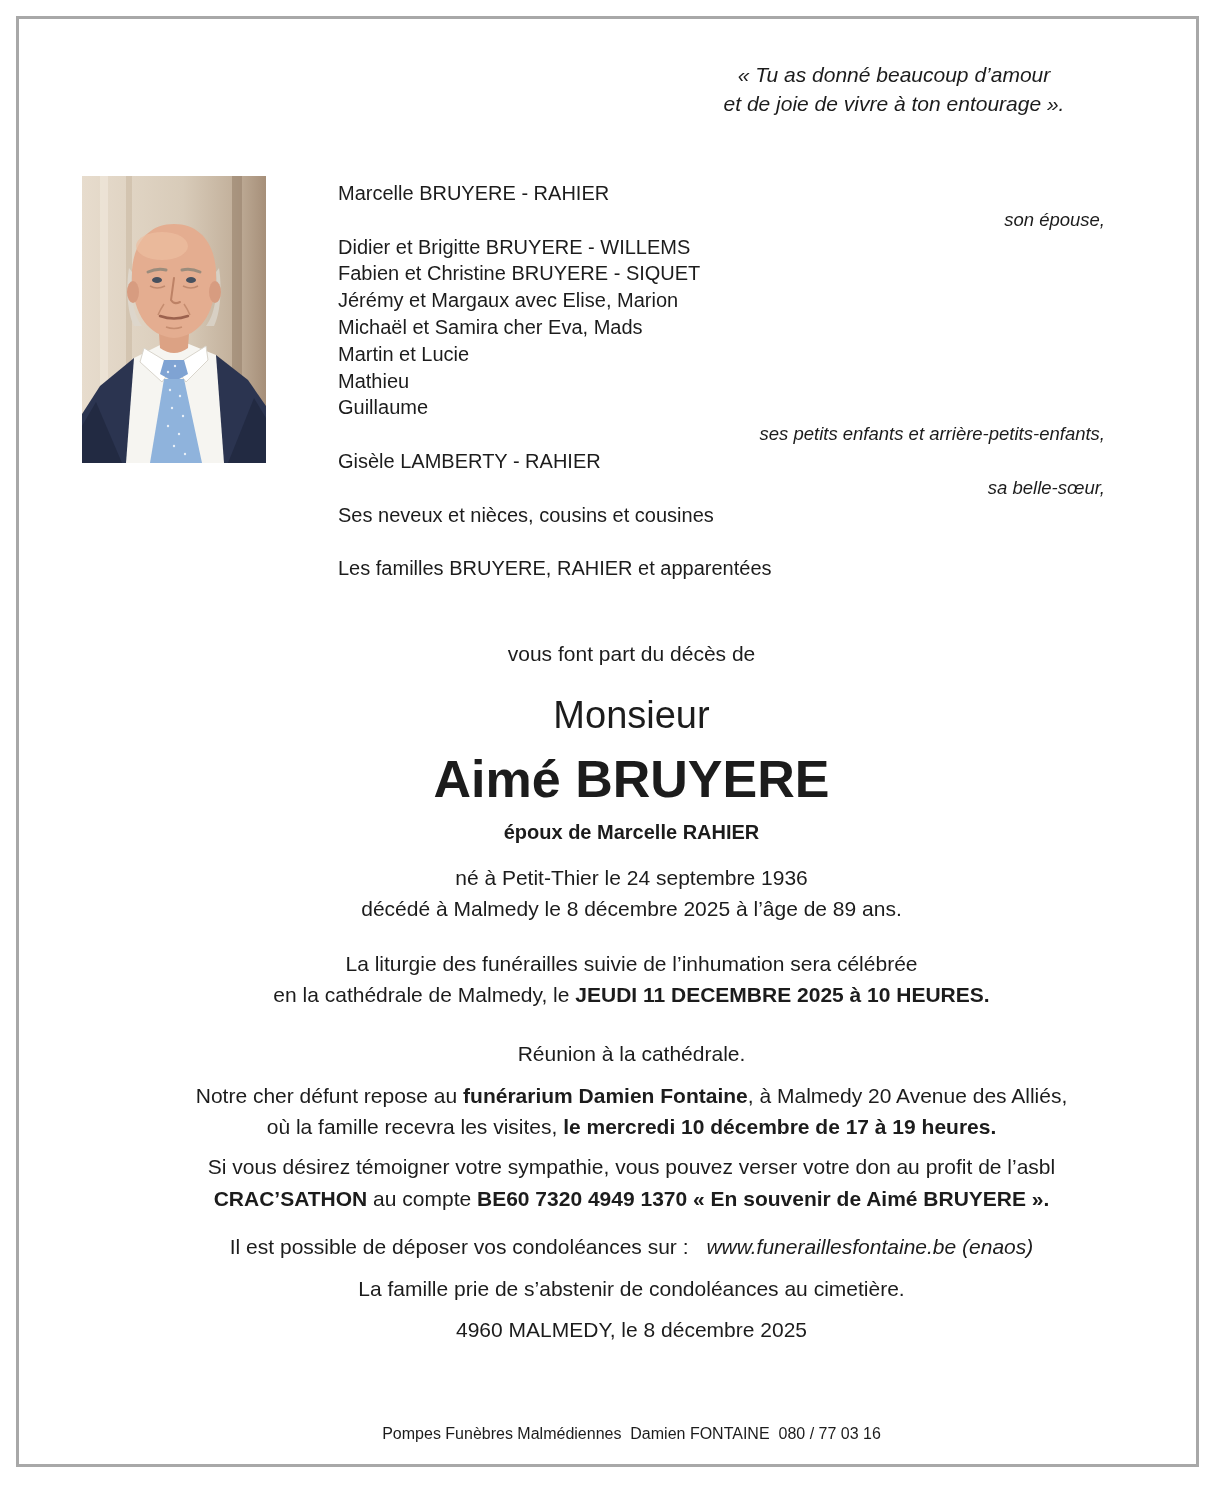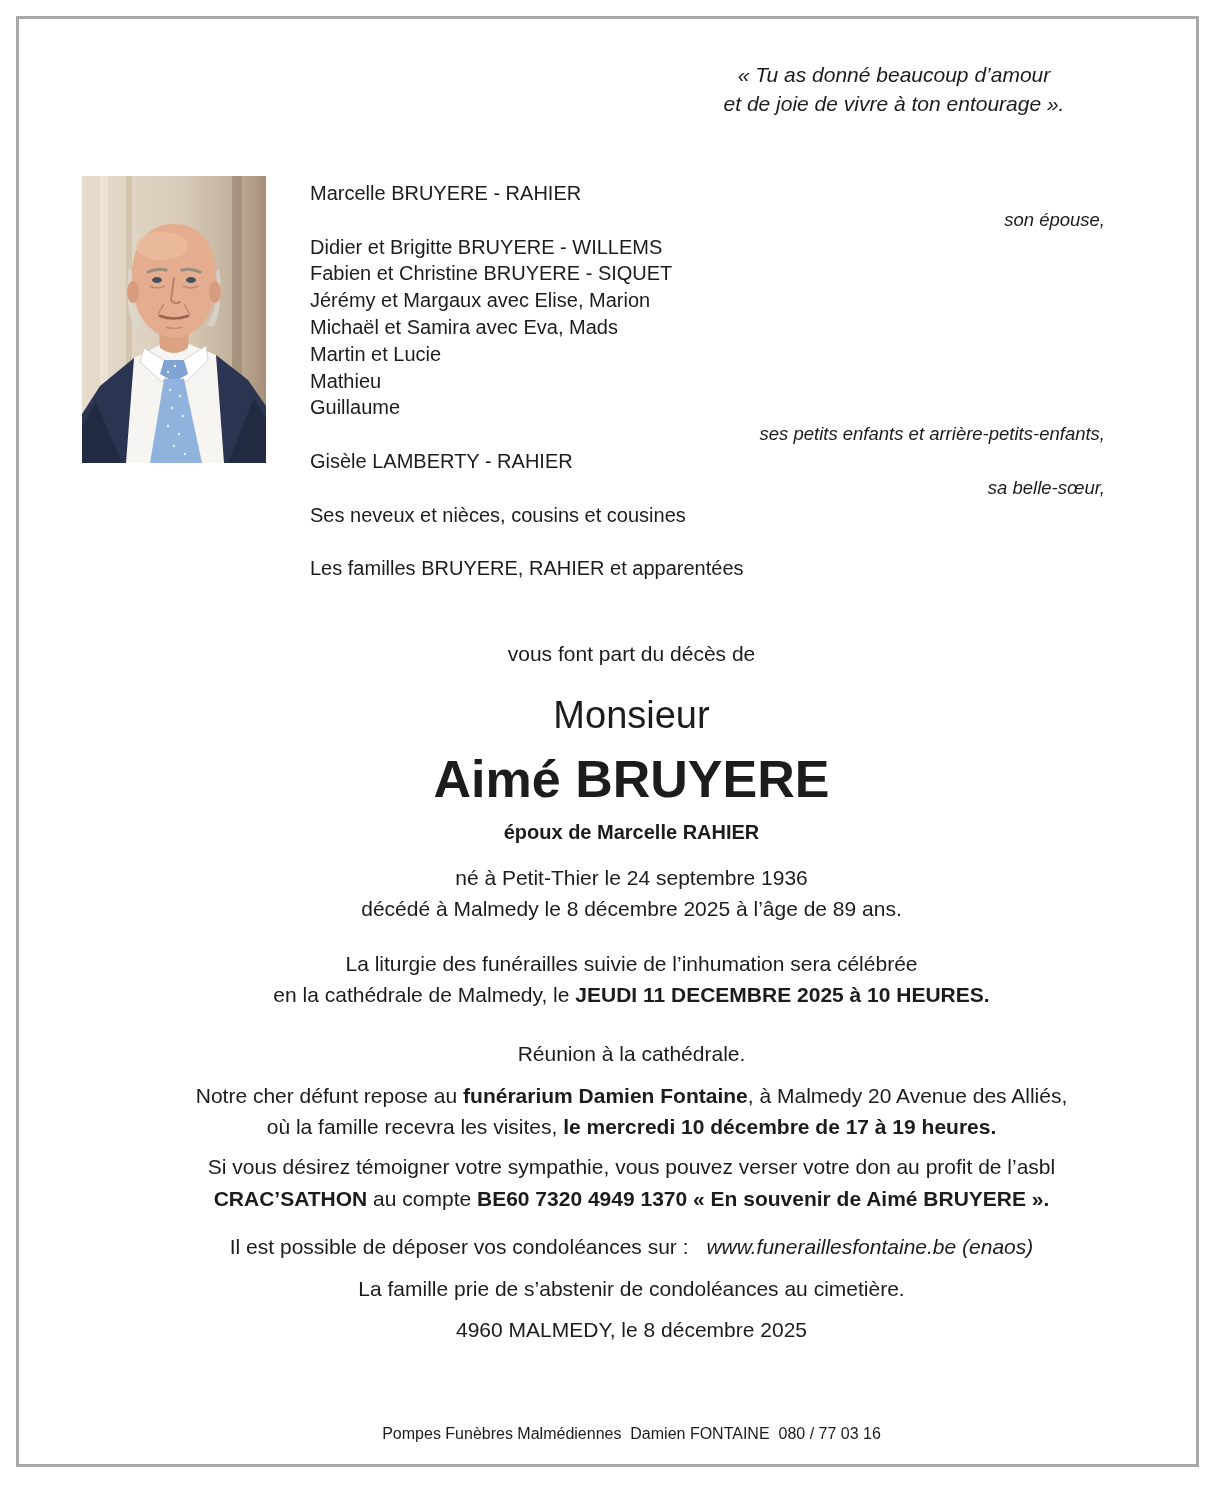--- a/index.html
+++ b/index.html
@@ -10,21 +10,21 @@
   .frame {
     position:absolute; left:16px; top:16px; right:16px; bottom:19px;
     border:3px solid #a8a8a8;
   }
   .quote {
     position:absolute; left:664px; top:60px; width:460px;
     text-align:center; font-style:italic; font-size:21px; line-height:29px;
   }
   .photo { position:absolute; left:82px; top:176px; width:184px; height:287px; }
   .family { position:absolute; left:310px; top:180px; width:795px; font-size:20px; }
-  .family .frow { height:26.8px; line-height:26.8px; white-space:nowrap; }
+  .family .frow { height:26.8px; line-height:26.8px; white-space:nowrap;margin-left:28px; }
   .family .frow.label { text-align:right; font-style:italic; font-size:18.5px; }
   .cl {
     position:absolute; left:64px; width:1135px; text-align:center; margin:0;
     font-size:21px; line-height:27px;
   }
   .l-intro    { top:640px; }
   .l-civility { top:692px; font-size:38px; line-height:46px; }
   .l-name     { top:752px; font-size:52px; line-height:54px; font-weight:bold; }
   .l-relation { top:817px; font-size:20px; line-height:30px; font-weight:bold; }
   .l-birth    { top:864px; }
@@ -120,21 +120,21 @@
     <path d="M78,140 Q92,145 106,140" stroke="#9c624e" stroke-width="2.5" fill="none" stroke-linecap="round"></path>
     <path d="M84,151 Q92,154 100,151" stroke="#c68d70" stroke-width="1.5" fill="none"></path>
   </svg>
 
   <div class="family">
       <div class="frow name">Marcelle BRUYERE - RAHIER</div>
       <div class="frow label">son épouse,</div>
       <div class="frow name">Didier et Brigitte BRUYERE - WILLEMS</div>
       <div class="frow name">Fabien et Christine BRUYERE - SIQUET</div>
       <div class="frow name">Jérémy et Margaux avec Elise, Marion</div>
-      <div class="frow name">Michaël et Samira avec Eva, Mads</div>
+      <div class="frow name">Michaël et Samira cher Eva, Mads</div>
       <div class="frow name">Martin et Lucie</div>
       <div class="frow name">Mathieu</div>
       <div class="frow name">Guillaume</div>
       <div class="frow label">ses petits enfants et arrière-petits-enfants,</div>
       <div class="frow name">Gisèle LAMBERTY - RAHIER</div>
       <div class="frow label">sa belle-sœur,</div>
       <div class="frow name">Ses neveux et nièces, cousins et cousines</div>
       <div class="frow blank"></div>
       <div class="frow name">Les familles BRUYERE, RAHIER et apparentées</div>
     </div>

